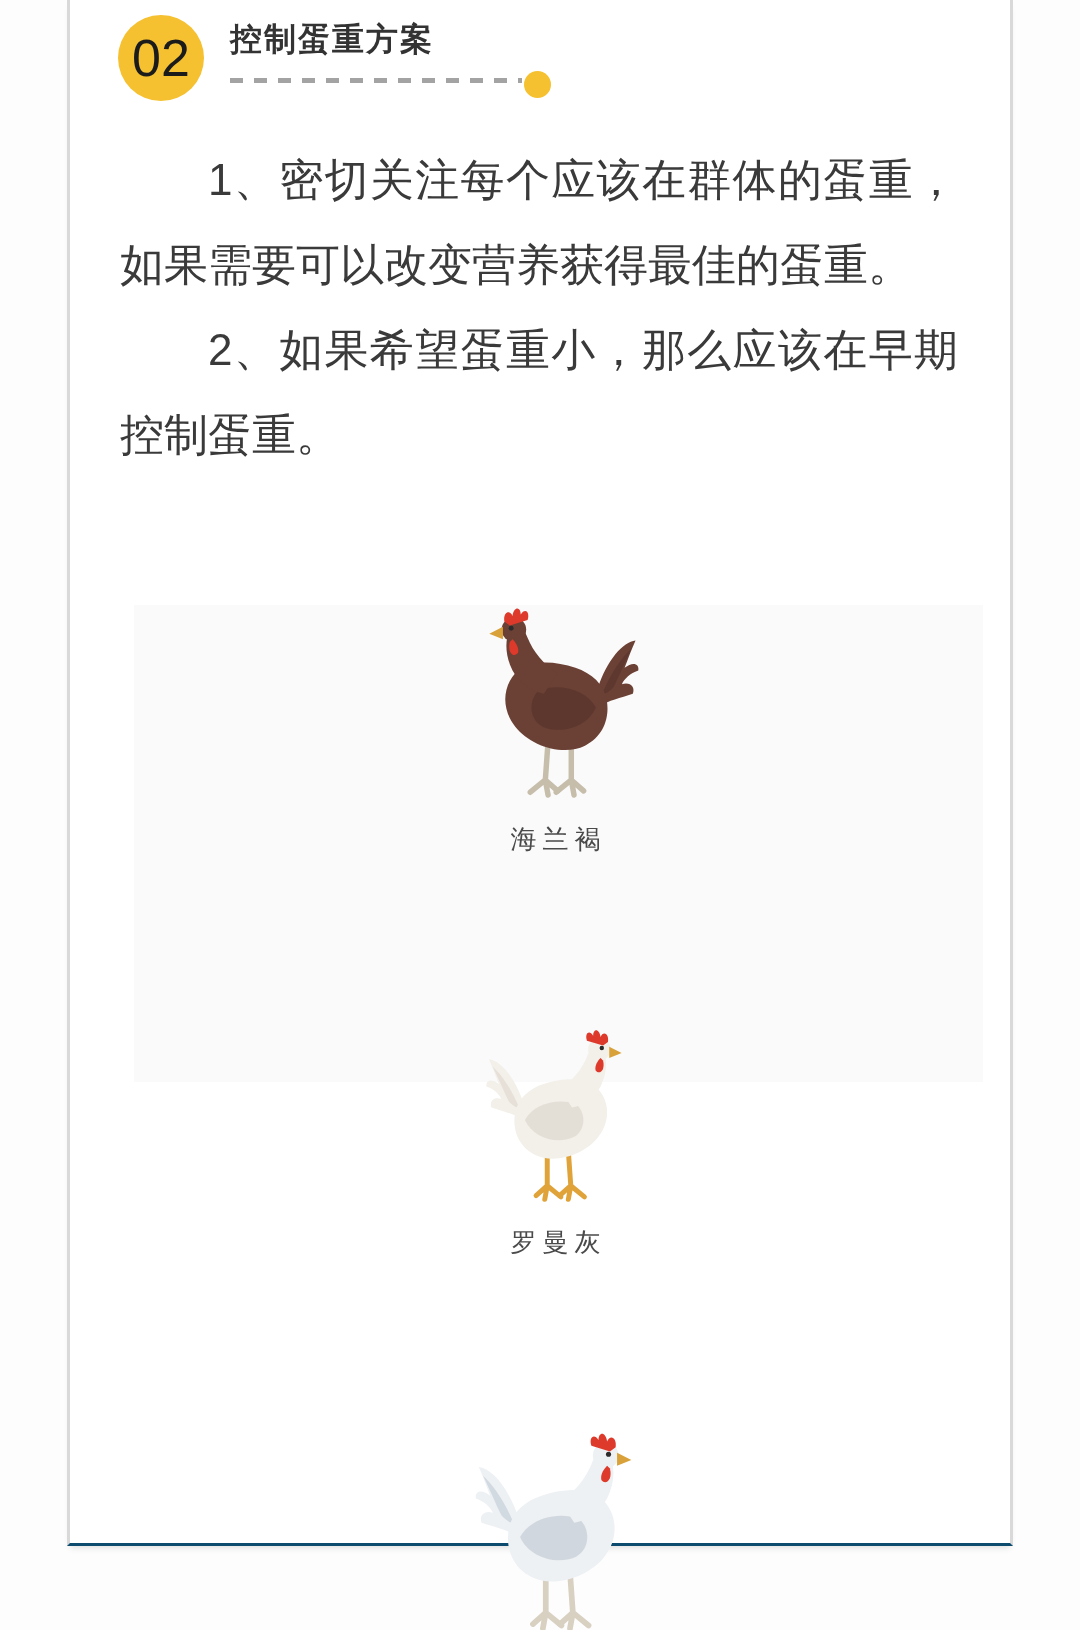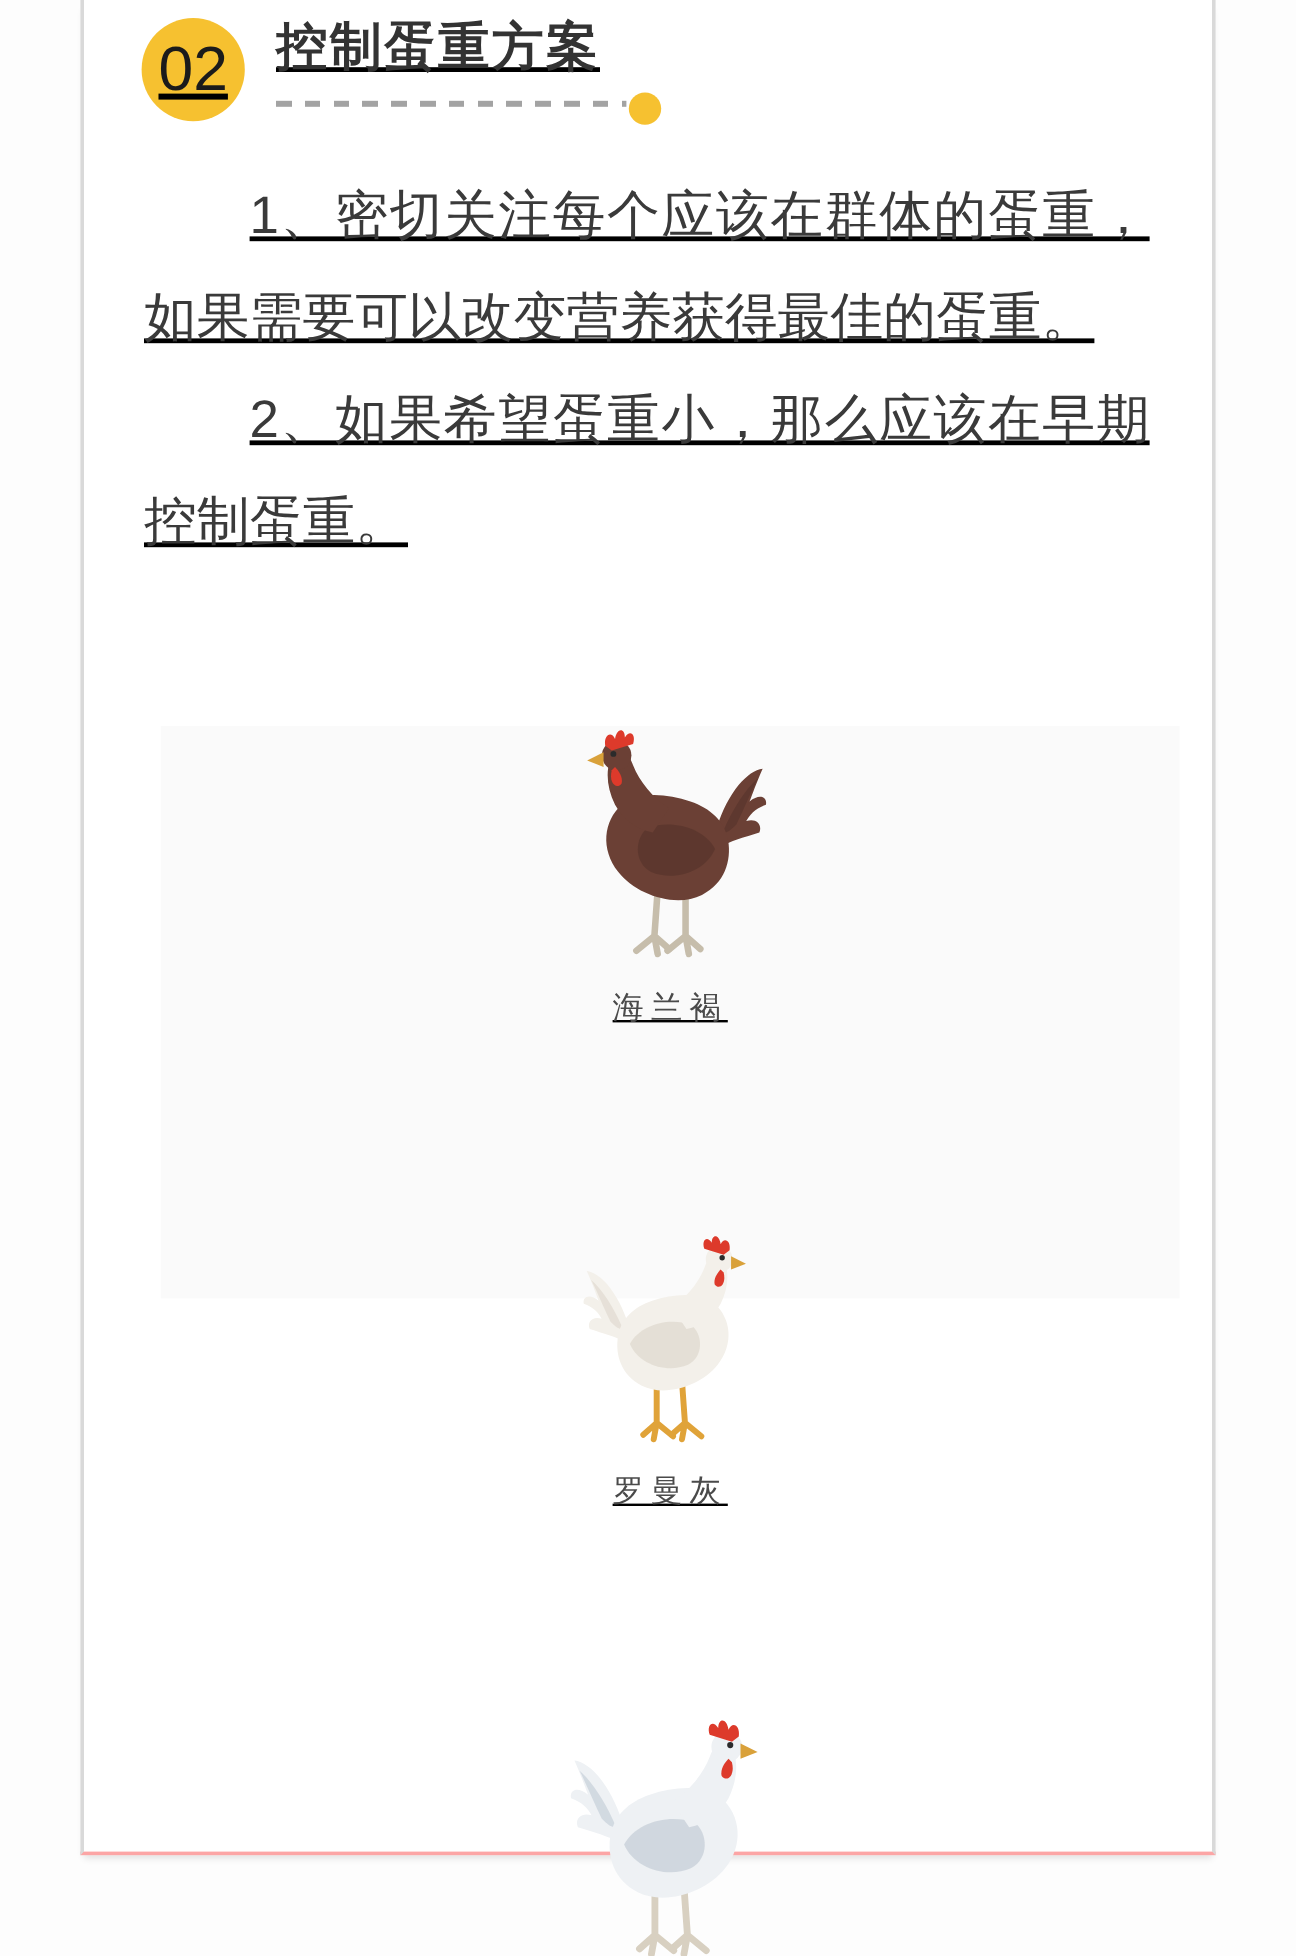--- a/index.html
+++ b/index.html
@@ -19,25 +19,24 @@
   
   .card {
     position: absolute;
     left: 67px;
     top: 0;
     width: 946px;
     height: 1546px;
     background: #ffffff;
     border-left: 3px solid #d9d9d9;
     border-right: 3px solid #d9d9d9;
-    border-bottom: 3px solid #fca5a5;
+    border-bottom: 3px solid #0c4a6e;
     box-sizing: border-box;
     box-shadow: 0 5px 6px -3px rgba(0,0,0,0.12);
     padding: 15px 30px 0 30px;
-    text-decoration: underline;
   }
   
   .header {
     display: flex;
     align-items: center;
     margin-left: 18px;
   }
   .badge {
     width: 86px;
     height: 86px;
@@ -46,21 +45,21 @@
     color: #1b1b1b;
     font-size: 52px;
     display: flex;
     align-items: center;
     justify-content: center;
     flex: 0 0 auto;
   }
   .title-block { margin-left: 26px; }
   .page-title {
     margin: 0;
-    font-size: 43px;
+    font-size: 32px;
     font-weight: bold;
     color: #333333;
     letter-spacing: 2px;
     line-height: 1.1;
   }
   .dash-row {
     display: flex;
     align-items: center;
     margin-top: 10px;
   }

